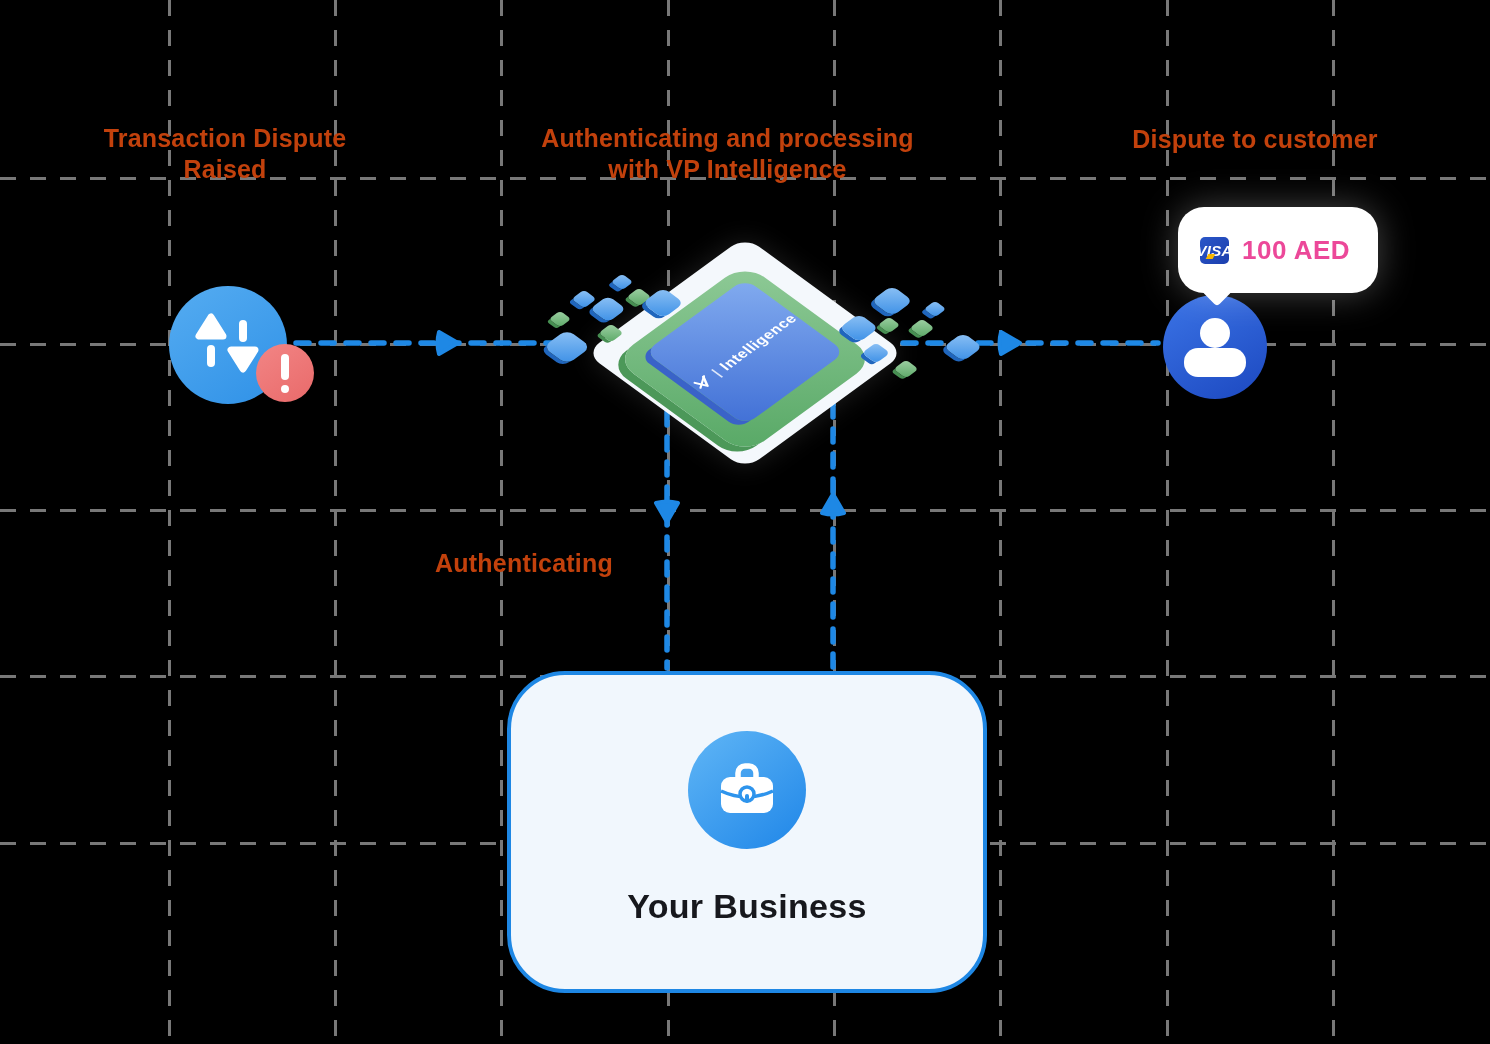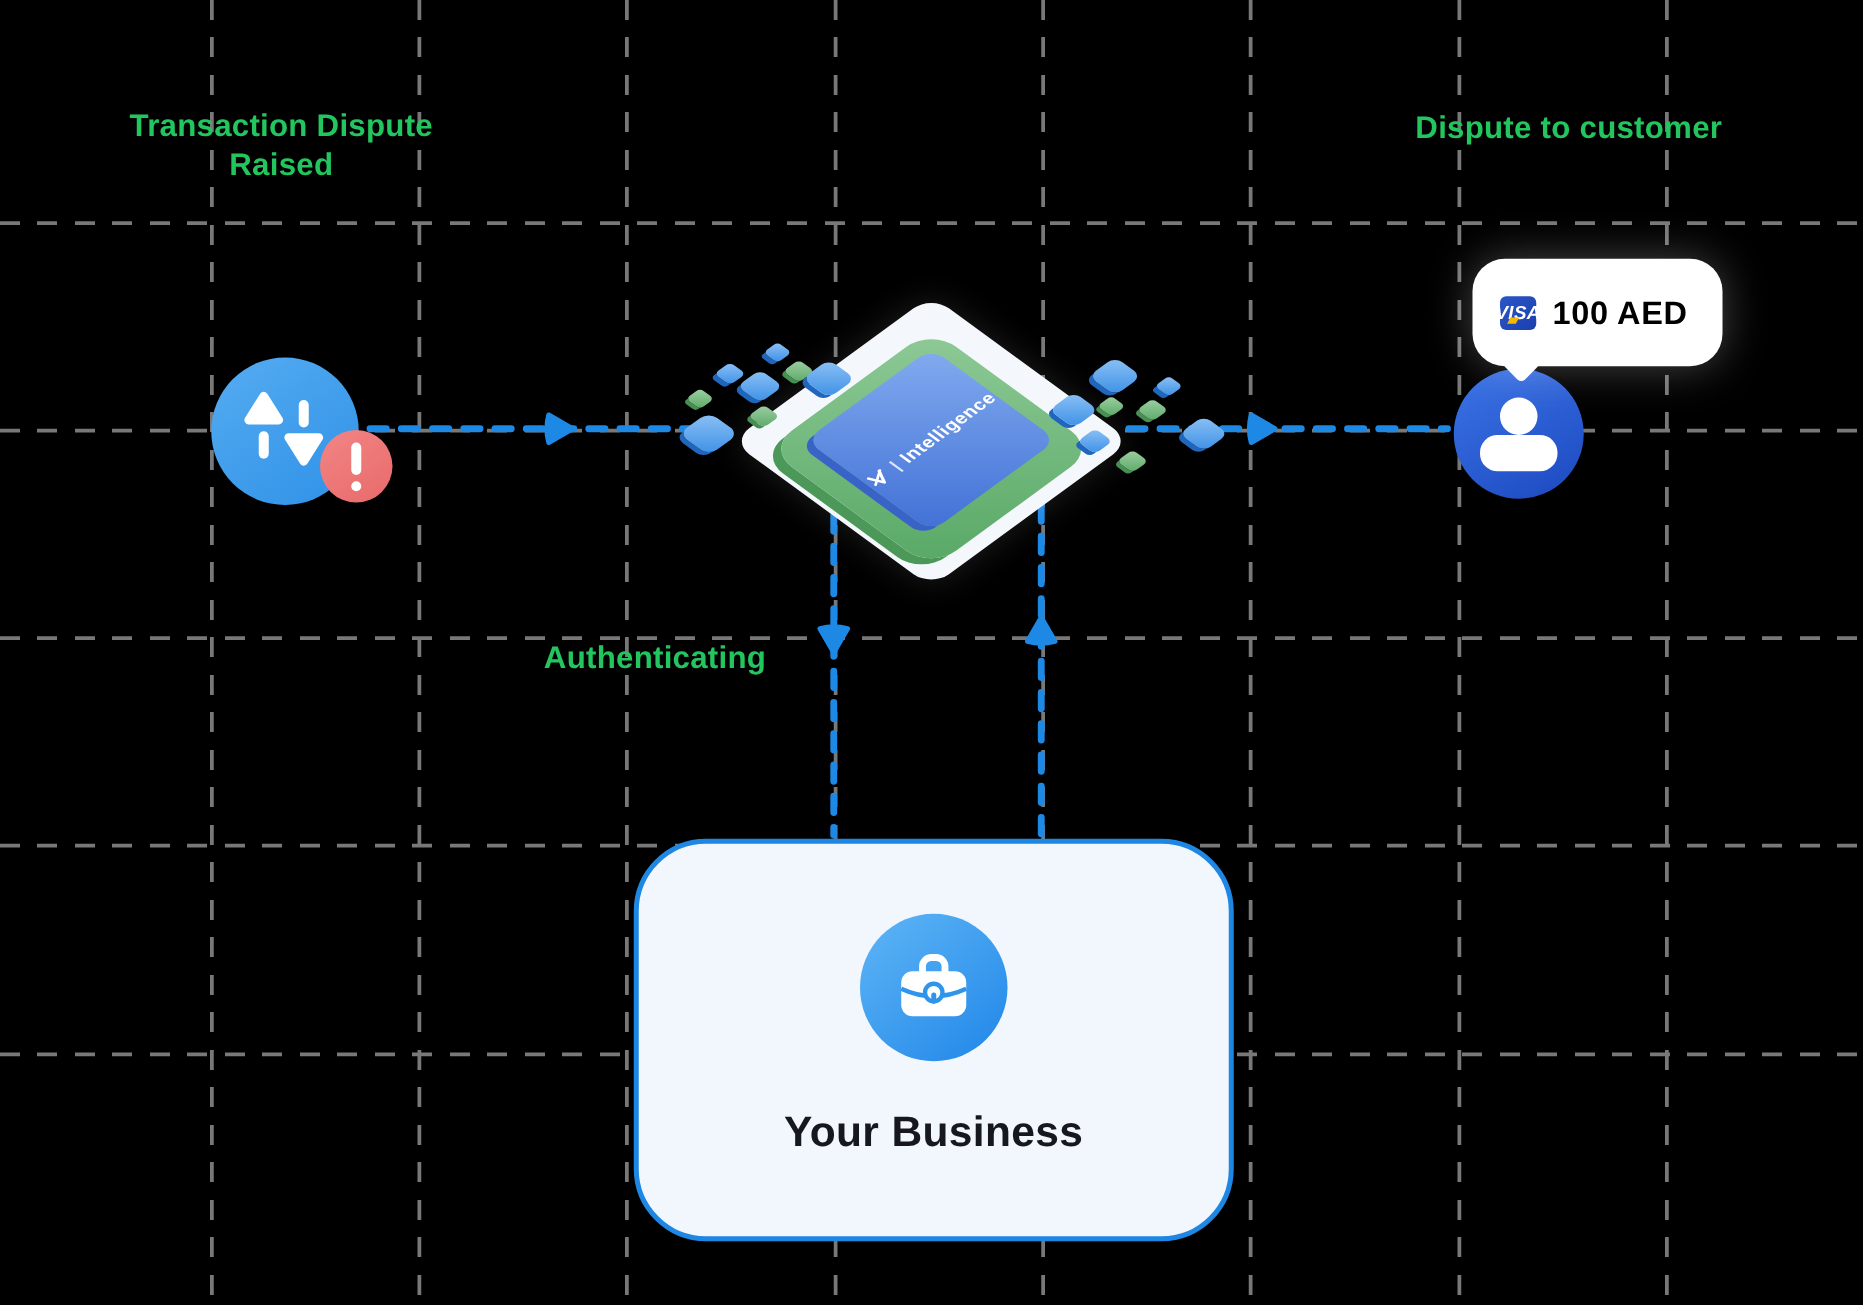--- a/index.html
+++ b/index.html
@@ -13,21 +13,21 @@
   .gl-v{top:0;height:1044px;width:3px;
         background:repeating-linear-gradient(180deg,#787878 0 16px,transparent 16px 30px);}
 
   
   .arrows{position:absolute;inset:0;z-index:2;}
   .dash{stroke:#1e88e5;stroke-width:5.5;fill:none;stroke-dasharray:13 12;stroke-linecap:round;}
   .head{fill:#1e88e5;stroke:#1e88e5;stroke-width:4;stroke-linejoin:round;}
 
   
   .stage-label{position:absolute;z-index:3;text-align:center;font-weight:bold;
-               font-size:25px;line-height:31px;color:#22c55e;letter-spacing:.2px;}
+               font-size:25px;line-height:31px;color:#c2410c;letter-spacing:.2px;margin-top:37px;}
 
   
   .dispute-circle{position:absolute;z-index:4;left:169px;top:286px;width:118px;height:118px;
                   border-radius:50%;background:linear-gradient(145deg,#55acf1,#2f91e7);}
   .alert-badge{position:absolute;z-index:5;left:256px;top:344px;width:58px;height:58px;
                border-radius:50%;background:linear-gradient(145deg,#f28585,#e96a6a);}
   .alert-bar{position:absolute;left:50%;top:10px;width:8px;height:26px;margin-left:-4px;
              border-radius:4px;background:#fff;}
   .alert-dot{position:absolute;left:50%;top:41px;width:8px;height:8px;margin-left:-4px;
              border-radius:50%;background:#fff;}
@@ -57,21 +57,21 @@
                  padding-left:22px;box-sizing:border-box;gap:13px;
                  box-shadow:0 0 36px rgba(255,255,255,.28);}
   .refund-bubble::after{content:"";position:absolute;left:28px;bottom:-9px;width:22px;height:22px;
                  background:#fff;border-radius:4px;transform:rotate(45deg);z-index:-1;}
   .visa-badge{position:relative;width:29px;height:27px;border-radius:5px;
               background:linear-gradient(135deg,#2a56c8,#1c3fae);display:flex;align-items:center;
               justify-content:center;color:#fff;font-weight:bold;font-style:italic;
               font-size:15px;letter-spacing:.3px;}
   .visa-accent{position:absolute;left:7px;bottom:5px;width:7px;height:5px;background:#f7b600;
                transform:skewX(-28deg);}
-  .bubble-amount{font-size:26px;font-weight:bold;color:#000000;letter-spacing:.5px;}
+  .bubble-amount{font-size:26px;font-weight:bold;color:#ec4899;letter-spacing:.5px;}
 
   
   .business-box{position:absolute;z-index:4;left:507px;top:671px;width:480px;height:322px;
                 box-sizing:border-box;border:4px solid #1e87e4;border-radius:58px;
                 background:#f1f7fd;}
   .business-icon{position:absolute;left:177px;top:56px;width:118px;height:118px;border-radius:50%;
                  background:linear-gradient(140deg,#60b6f6,#1f86e8);
                  display:flex;align-items:center;justify-content:center;}
   .business-title{position:absolute;left:0;right:0;top:212px;text-align:center;
                   font-size:34px;font-weight:bold;color:#17181d;letter-spacing:.3px;}
@@ -102,20 +102,24 @@
     <path class="dash" d="M833 404 V668"></path>
     <path class="head" transform="translate(444,343)" d="M-5 -11 L14 0 L-5 11 Q-8 0 -5 -11 Z"></path>
     <path class="head" transform="translate(1006,343)" d="M-5 -11 L14 0 L-5 11 Q-8 0 -5 -11 Z"></path>
     <path class="head" transform="translate(667,508) rotate(90)" d="M-5 -11 L14 0 L-5 11 Q-8 0 -5 -11 Z"></path>
     <path class="head" transform="translate(833,508) rotate(-90)" d="M-5 -11 L14 0 L-5 11 Q-8 0 -5 -11 Z"></path>
   </svg>
 
   <div class="stage-label" style="left:60px;top:86px;width:330px">
     <span>Transaction Dispute</span><br>
     <span>Raised</span>
+  </div>
+  <div class="stage-label" style="left:530px;top:86px;width:395px">
+    <span>Authenticating and processing</span><br>
+    <span>with VP Intelligence</span>
   </div>
   <div class="stage-label" style="left:1110px;top:87px;width:290px">
     <span>Dispute to customer</span>
   </div>
   <div class="stage-label" style="left:404px;top:511px;width:240px">
     <span>Authenticating</span>
   </div>
 
   <div class="dispute-circle">
     <svg width="118" height="118" viewBox="0 0 118 118">

